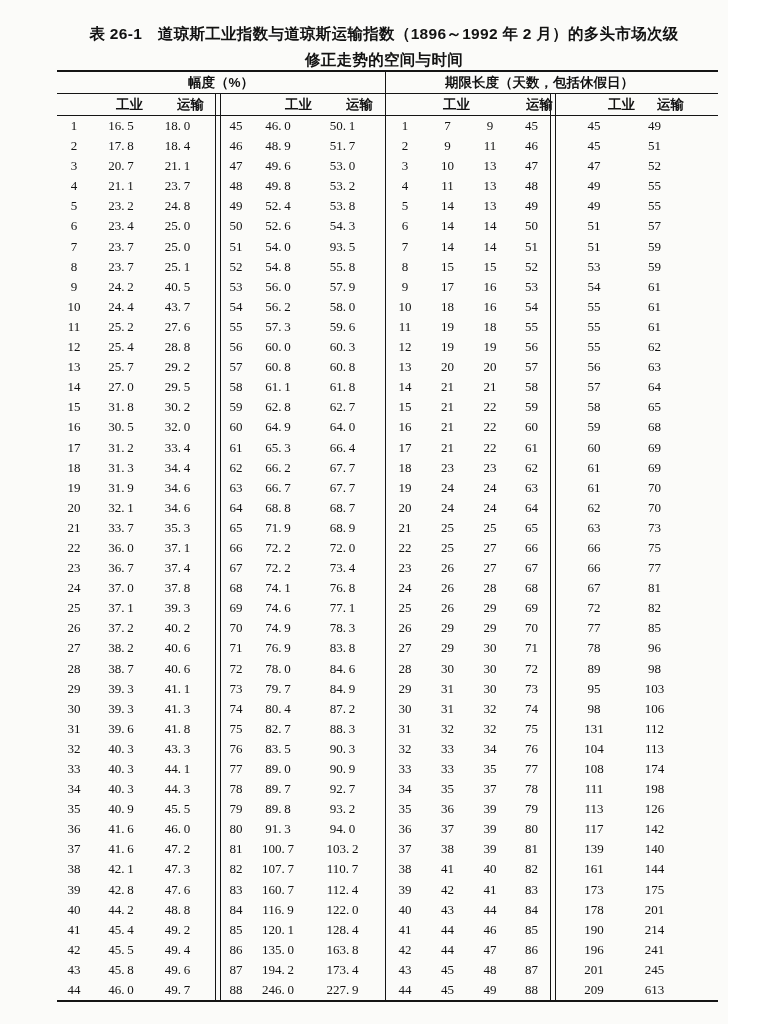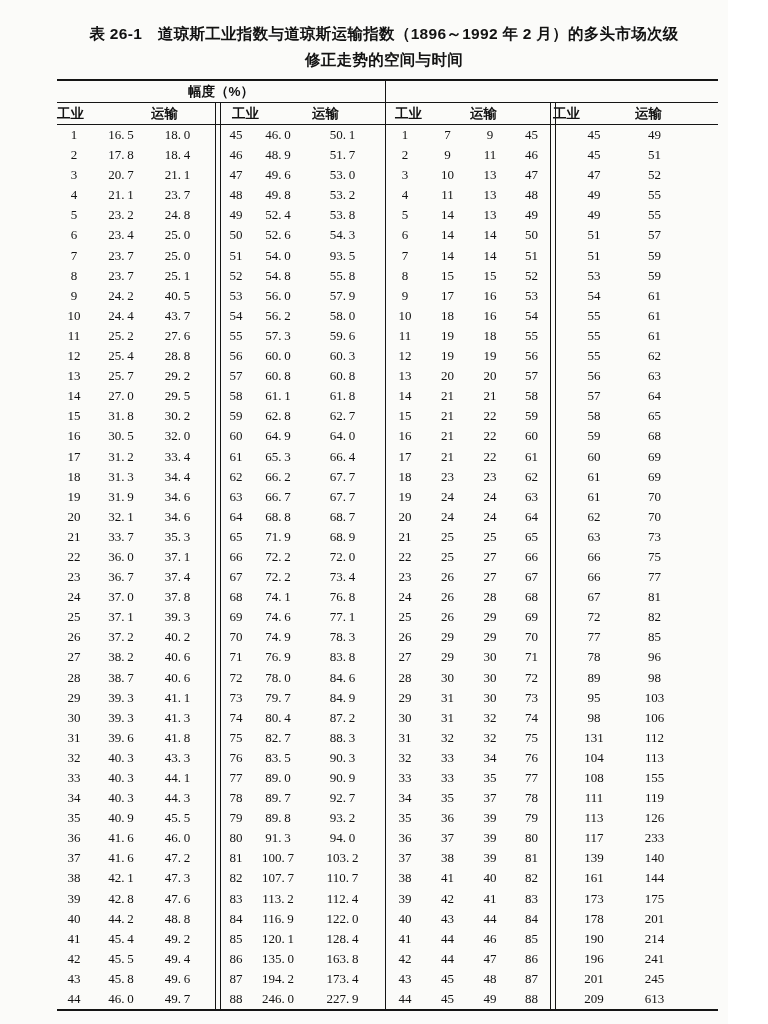--- a/index.html
+++ b/index.html
@@ -16,35 +16,34 @@
     position:absolute; top:21px; left:0; width:768px;
     text-align:center; font-weight:bold;
     font-size:15.5px; line-height:26px;
     letter-spacing:0.3px;
   }
   
   #table {
     position:absolute; left:57px; top:70px; width:661px;
     border-top:2.5px solid #151515;
     border-bottom:2.5px solid #151515;
-    margin-top:9px;
   }
   .hrow1 {
     display:grid; grid-template-columns:328px 333px;
     height:21px; line-height:21px;
     border-bottom:1px solid #151515;
     font-weight:bold; font-size:13.5px; text-align:center;
   }
   .hrow1 .h-right { padding-right:24px; }
   .hrow2 {
     display:grid;
     grid-template-columns:94px 67px 94px 73px 85px 83px 82px 83px;
     height:21px; line-height:21px;
     border-bottom:1px solid #151515;
-    font-weight:bold; font-size:13.5px; text-align:left;
+    font-weight:bold; font-size:13.5px; text-align:right;
   }
   .h1 { padding-right:8px; }
   .h2 { padding-right:14px; }
   .h3 { padding-left:14px; }
   .h4 { padding-right:12px; }
   .h5 { padding-left:10px; }
   .h8 { padding-right:34px; }
   #tbody { position:relative; }
   .trow {
     display:grid;
@@ -81,20 +80,21 @@
 
   <div id="caption">
     <div>表 26-1　道琼斯工业指数与道琼斯运输指数（1896～1992 年 2 月）的多头市场次级</div>
     <div>修正走势的空间与时间</div>
   </div>
 
   <div id="table">
 
     <div class="hrow1">
       <div>幅度（%）</div>
+      <div class="h-right">期限长度（天数，包括休假日）</div>
     </div>
 
     <div class="hrow2">
       <div class="h1">工业</div>
       <div class="h2">运输</div>
       <div class="h3">工业</div>
       <div class="h4">运输</div>
       <div class="h5">工业</div>
       <div class="h6">运输</div>
       <div class="h7">工业</div>
@@ -555,35 +555,35 @@
           <span class="cell c2">40. 3</span>
           <span class="cell c3">44. 1</span>
           <span class="cell c4">77</span>
           <span class="cell c5">89. 0</span>
           <span class="cell c6">90. 9</span>
           <span class="cell c7">33</span>
           <span class="cell c8">33</span>
           <span class="cell c9">35</span>
           <span class="cell c10">77</span>
           <span class="cell c11">108</span>
-          <span class="cell c12">155</span>
+          <span class="cell c12">174</span>
         </div>
         <div class="trow">
           <span class="cell c1">34</span>
           <span class="cell c2">40. 3</span>
           <span class="cell c3">44. 3</span>
           <span class="cell c4">78</span>
           <span class="cell c5">89. 7</span>
           <span class="cell c6">92. 7</span>
           <span class="cell c7">34</span>
           <span class="cell c8">35</span>
           <span class="cell c9">37</span>
           <span class="cell c10">78</span>
           <span class="cell c11">111</span>
-          <span class="cell c12">119</span>
+          <span class="cell c12">198</span>
         </div>
         <div class="trow">
           <span class="cell c1">35</span>
           <span class="cell c2">40. 9</span>
           <span class="cell c3">45. 5</span>
           <span class="cell c4">79</span>
           <span class="cell c5">89. 8</span>
           <span class="cell c6">93. 2</span>
           <span class="cell c7">35</span>
           <span class="cell c8">36</span>
@@ -597,21 +597,21 @@
           <span class="cell c2">41. 6</span>
           <span class="cell c3">46. 0</span>
           <span class="cell c4">80</span>
           <span class="cell c5">91. 3</span>
           <span class="cell c6">94. 0</span>
           <span class="cell c7">36</span>
           <span class="cell c8">37</span>
           <span class="cell c9">39</span>
           <span class="cell c10">80</span>
           <span class="cell c11">117</span>
-          <span class="cell c12">233</span>
+          <span class="cell c12">142</span>
         </div>
         <div class="trow">
           <span class="cell c1">37</span>
           <span class="cell c2">41. 6</span>
           <span class="cell c3">47. 2</span>
           <span class="cell c4">81</span>
           <span class="cell c5">100. 7</span>
           <span class="cell c6">103. 2</span>
           <span class="cell c7">37</span>
           <span class="cell c8">38</span>
@@ -632,21 +632,21 @@
           <span class="cell c9">40</span>
           <span class="cell c10">82</span>
           <span class="cell c11">161</span>
           <span class="cell c12">144</span>
         </div>
         <div class="trow">
           <span class="cell c1">39</span>
           <span class="cell c2">42. 8</span>
           <span class="cell c3">47. 6</span>
           <span class="cell c4">83</span>
-          <span class="cell c5">113. 2</span>
+          <span class="cell c5">160. 7</span>
           <span class="cell c6">112. 4</span>
           <span class="cell c7">39</span>
           <span class="cell c8">42</span>
           <span class="cell c9">41</span>
           <span class="cell c10">83</span>
           <span class="cell c11">173</span>
           <span class="cell c12">175</span>
         </div>
         <div class="trow">
           <span class="cell c1">40</span>

